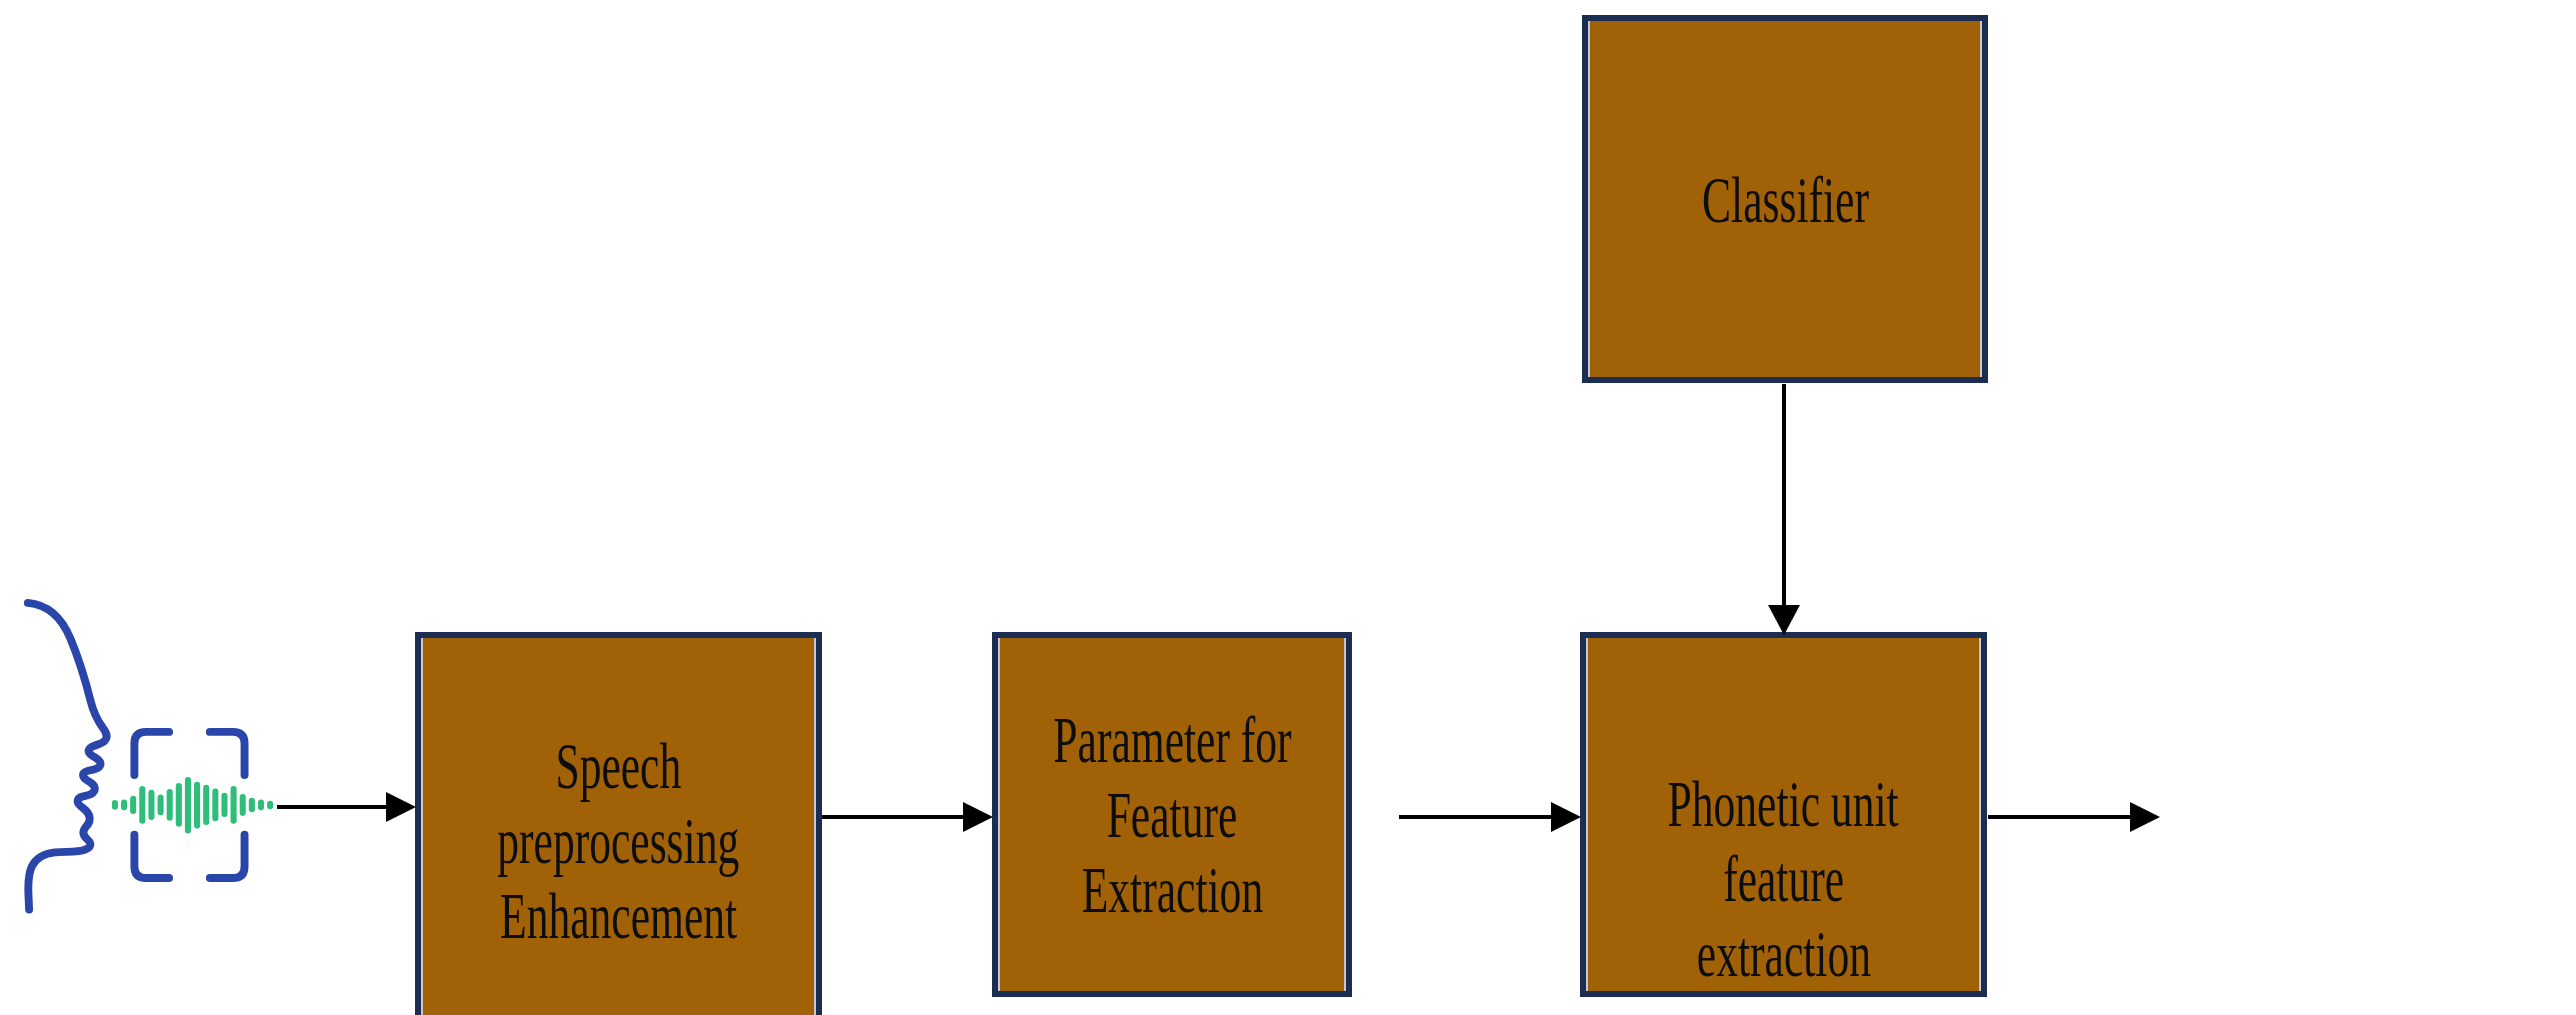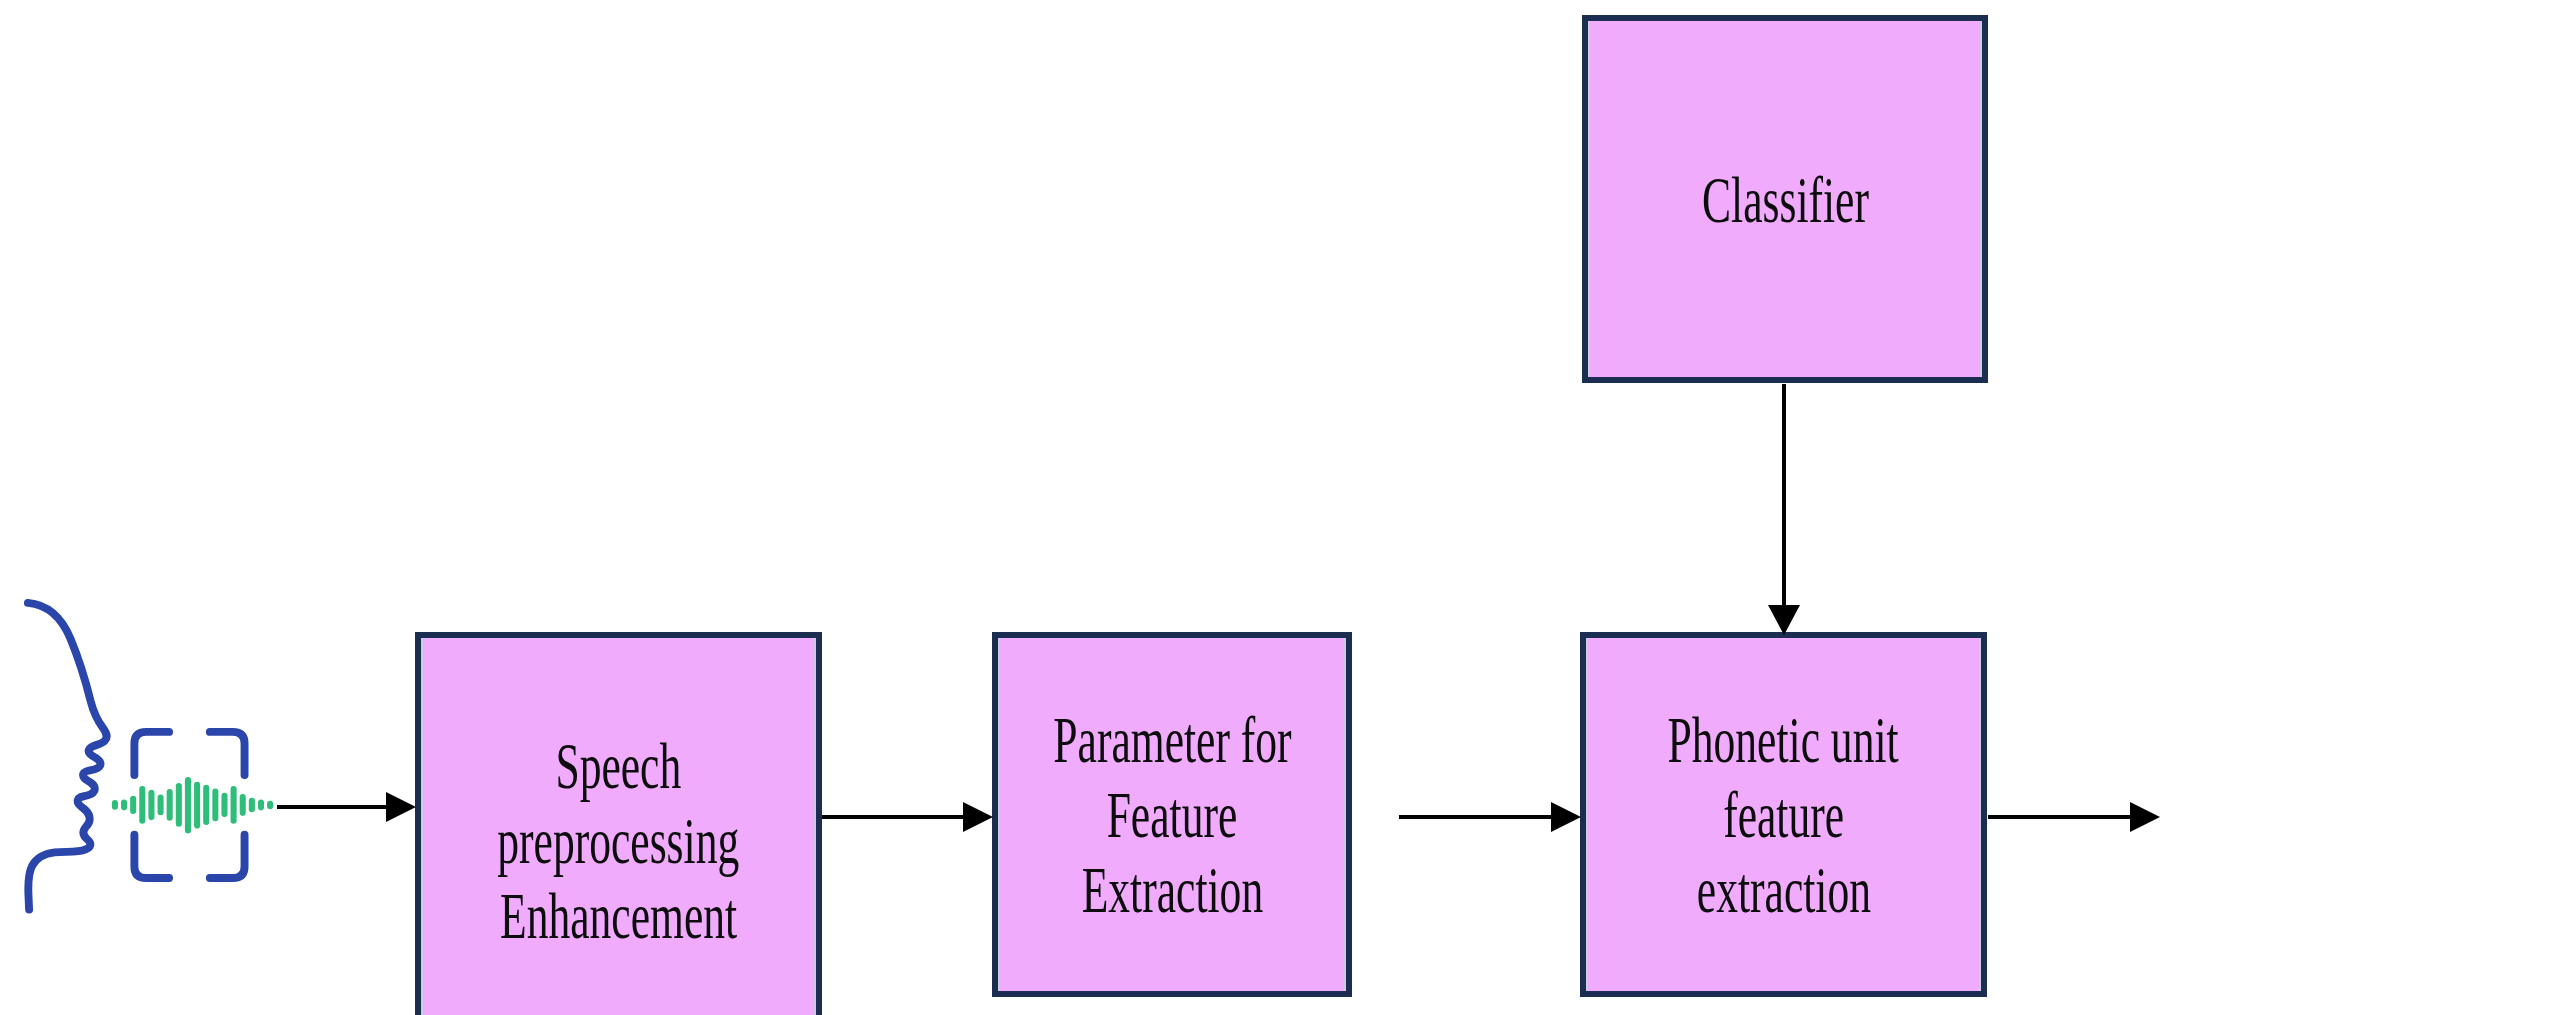--- a/index.html
+++ b/index.html
@@ -16,42 +16,42 @@
     position:relative;
     width:2576px;height:1015px;
     background:var(--bg);
     font-family:"Liberation Serif","DejaVu Serif",serif;
     overflow:hidden;
   }
   .box{
     position:absolute;
     box-sizing:border-box;
     border:6px solid var(--box-border);
-    background:#f0abfc;
+    background:#a16207;
     box-shadow: inset 4.3px 0 0 -2.4px #c9cede, inset -4.3px 0 0 -2.4px #c9cede;
     display:flex;
     flex-direction:column;
     justify-content:center;
     align-items:center;
   }
   .line{
     display:block;
     white-space:nowrap;
     font-size:66px;
     line-height:75px;
     color:var(--text);
     transform:scaleX(0.66);
     transform-origin:50% 50%;
     text-align:center;
   }
   
   #box-classifier{left:1582px;top:15px;width:406px;height:368px;}
   #box-speech    {left:415px; top:632px;width:407px;height:417px;}
   #box-parameter {left:992px;top:632px;width:360px;height:365px;}
-  #box-phonetic  {left:1580px;top:632px;width:407px;height:365px;}
+  #box-phonetic  {left:1580px;top:632px;width:407px;height:365px;justify-content:flex-end;}
   #box-recognized{left:2159px;top:632px;width:402px;height:365px;}
 
   
   .harrow{position:absolute;}
   .harrow .shaft{position:absolute;left:0;top:0;height:4.3px;background:var(--arrow);}
   .harrow .head{
     position:absolute;top:-13.4px;width:0;height:0;
     border-top:15px solid transparent;
     border-bottom:15px solid transparent;
     border-left:30px solid var(--arrow);

